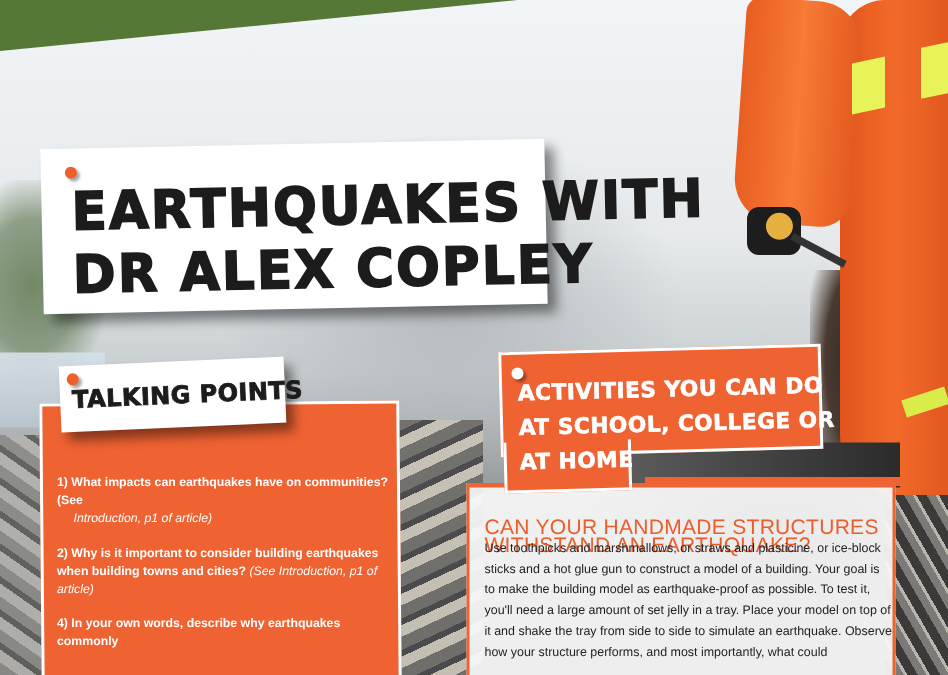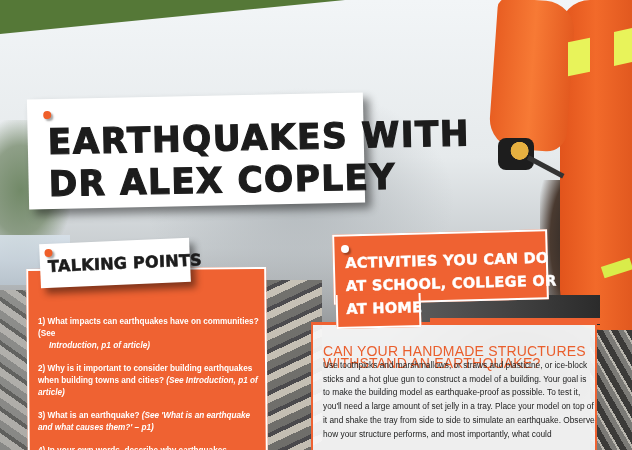--- a/index.html
+++ b/index.html
@@ -119,21 +119,21 @@
       font-weight: 900; font-size: 16px; color: #1c1c1c;
       letter-spacing: 0.3px; white-space: nowrap;
       -webkit-text-stroke: 0.6px #1c1c1c;
     }
     .tp-list {
       position: absolute; left: 38px; top: 316px; width: 225px;
       color: #ffffff; font-size: 8.2px; line-height: 12px;
       list-style: none;
     }
     .tp-list li { margin-bottom: 11px; font-weight: bold; }
-    .tp-list li .ref { font-style: italic; font-weight: bold; }
+    .tp-list li .ref { font-style: italic; font-weight: normal; }
     .tp-list li .q { display: inline; text-align: center; }
     .tp-list li .indent { padding-left: 11px; }
 
     
     .act-head {
       position: absolute; left: 333px; top: 232px; width: 215px; height: 70px;
       background: #ef6232;
       border: 2px solid #ffffff;
       transform: rotate(-1.5deg);
     }
@@ -219,25 +219,20 @@
     <span class="q">What impacts can earthquakes have on communities?</span>
     <span>(See</span>
     <div class="indent"><span class="ref">Introduction, p1 of article)</span></div>
   </li>
   <li>
     <span>2)</span>
     <span class="q">Why is it important to consider building earthquakes when building towns and cities?</span>
     <span class="ref">(See Introduction, p1 of article)</span>
   </li>
   <li>
-    <span>3)</span>
-    <span class="q">What is an earthquake?</span>
-    <span class="ref">(See 'What is an earthquake and what causes them?' – p1)</span>
-  </li>
-  <li>
     <span>4)</span>
     <span class="q">In your own words, describe why earthquakes commonly</span>
   </li>
 </ol>
 
 <div class="photo-dark"></div>
 <div class="act-panel"></div>
 <div class="act-panel-top"></div>
 <div class="act-head"></div>
 <div class="act-head-tail"></div>

